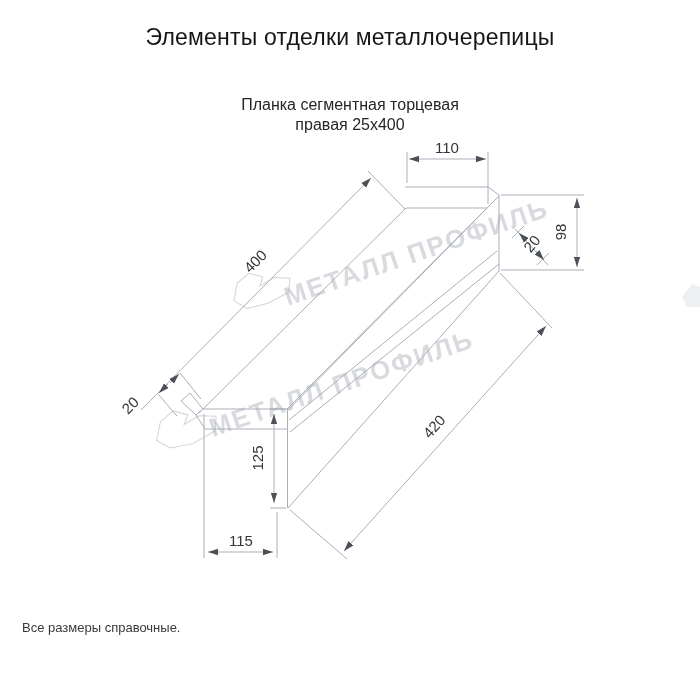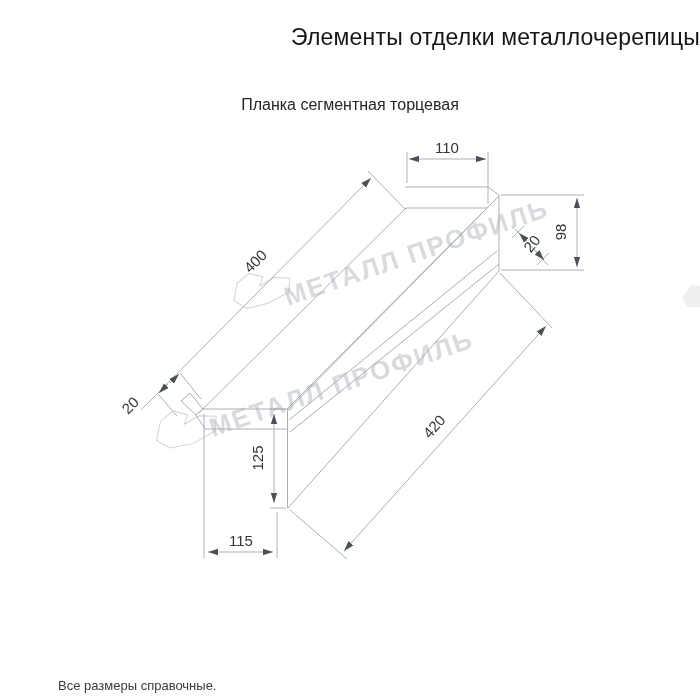--- a/index.html
+++ b/index.html
@@ -1,38 +1,39 @@
 <!DOCTYPE html>
 <html><head>
 <meta charset="utf-8">
 <style>
   html,body{margin:0;padding:0;background:#ffffff;}
   .canvas{position:relative;width:700px;height:700px;background:#fff;overflow:hidden;
           font-family:"Liberation Sans", sans-serif;}
-  .page-title{position:absolute;top:24px;left:0;width:700px;text-align:right;
+  .page-title{position:absolute;top:24px;left:0;width:700px;text-align:center;
               font-size:23px;color:#161616;letter-spacing:0.2px;}
   .subtitle{position:absolute;top:95px;left:0;width:700px;text-align:center;
             font-size:16px;line-height:20px;color:#262626;}
-  .footer{position:absolute;left:22px;top:677px;font-size:13px;line-height:17px;color:#3a3a3a;margin-left:36px;}
+  .footer{position:absolute;left:22px;top:619px;font-size:13px;line-height:17px;color:#3a3a3a;}
   svg{position:absolute;left:0;top:0;}
   .oline{stroke:#a9afb7;stroke-width:1;fill:none;}
   .dline{stroke:#a9afb7;stroke-width:1;fill:none;}
   .dimtxt{font-family:"Liberation Sans",sans-serif;font-size:15px;fill:#33373c;}
   .wmtext{font-family:"Liberation Sans",sans-serif;font-size:26px;font-weight:bold;
           letter-spacing:2px;fill:rgba(152,158,168,0.38);}
   .wmlogo{stroke:rgba(152,158,168,0.45);stroke-width:1;fill:#ffffff;}
 </style>
 </head>
 <body>
 
 <div class="canvas">
 
   <div class="page-title">Элементы отделки металлочерепицы</div>
   <div class="subtitle">
     <div>Планка сегментная торцевая</div>
+    <div>правая 25х400</div>
   </div>
 
   <svg width="700" height="700" viewBox="0 0 700 700">
     <defs>
       <marker id="mA" viewBox="0 0 10 8" refX="9.5" refY="4" markerWidth="11" markerHeight="9" orient="auto-start-reverse" markerUnits="strokeWidth">
         <path d="M0,1 L9.5,4 L0,7 Z" fill="#4c5157"></path>
       </marker>
     </defs>
 
     <g>

